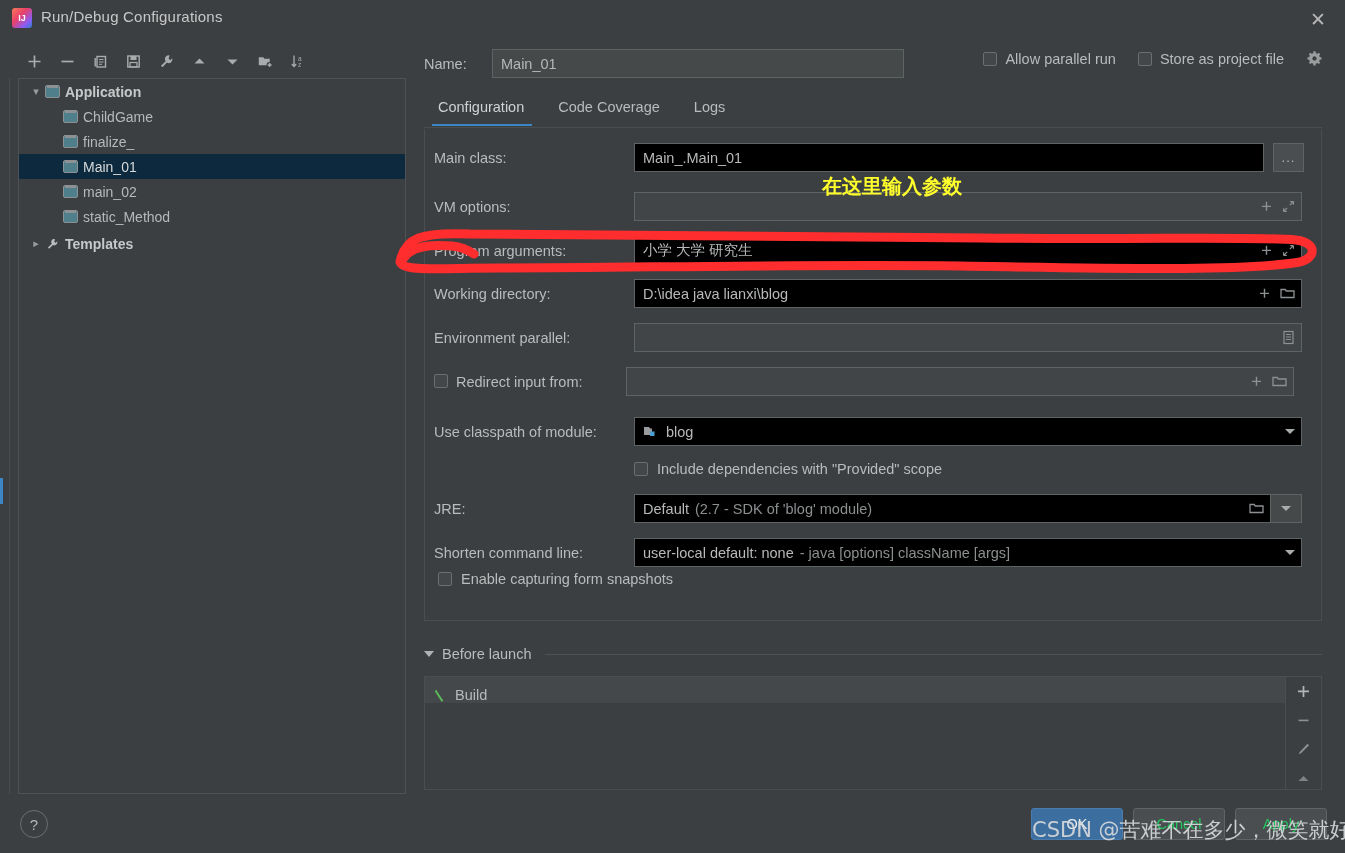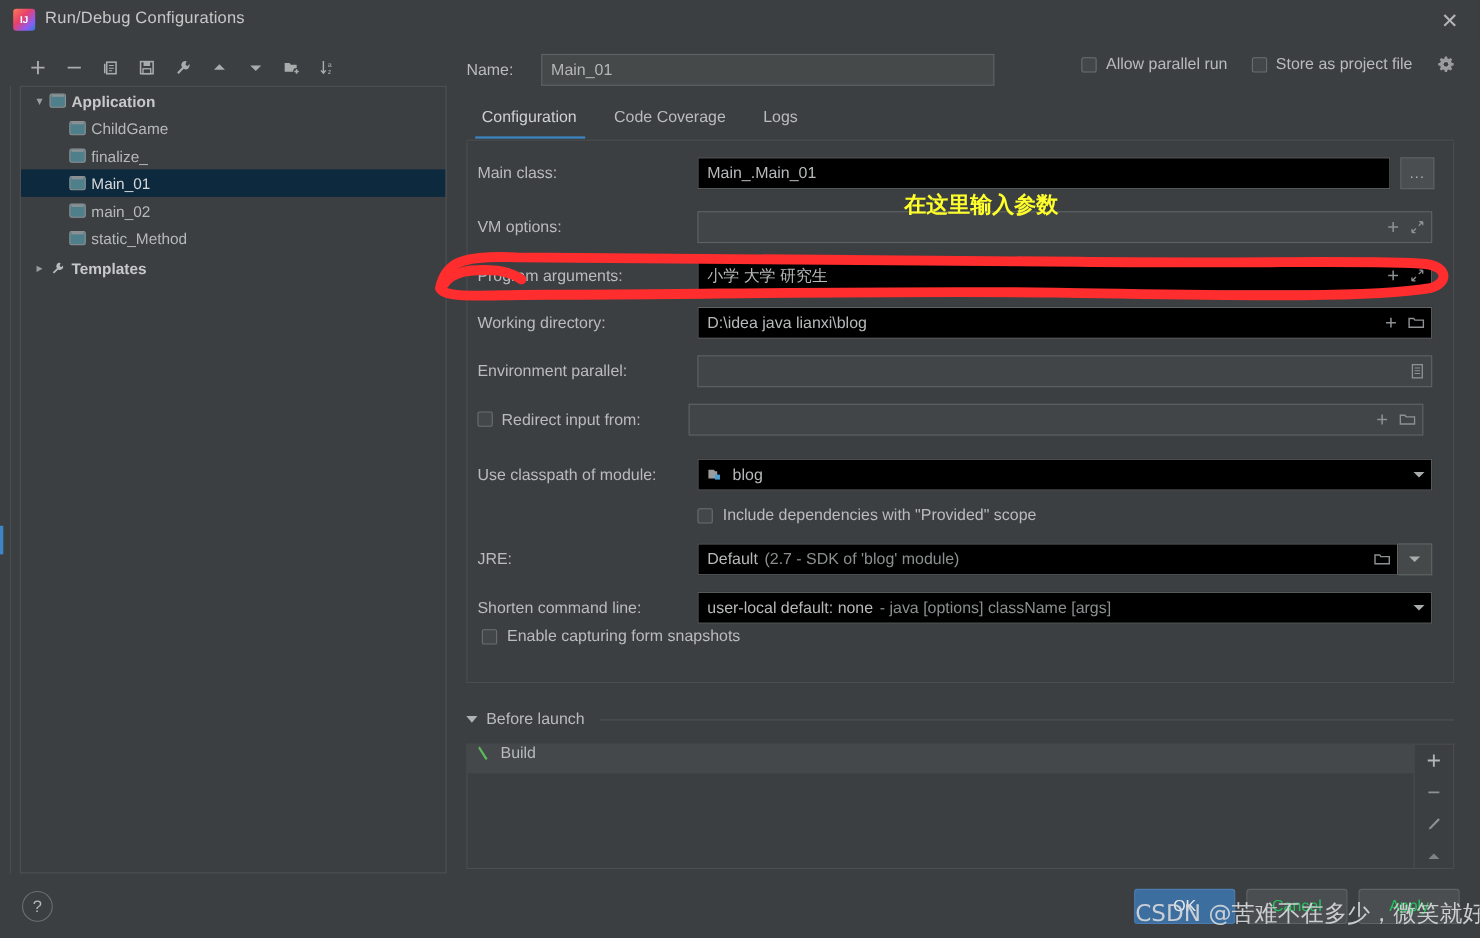--- a/index.html
+++ b/index.html
@@ -157,21 +157,21 @@
   .blhead .tri {
     width: 0; height: 0; border-left: 5px solid transparent;
     border-right: 5px solid transparent; border-top: 6px solid #b0b3b4;
   }
   .blhead .rule { flex: 1; height: 1px; background: #4e5254; margin-left: 6px; }
   .bllist {
     position: absolute; left: 424px; top: 676px; width: 862px; height: 114px;
     border: 1px solid #4a4e50; background: #3c3f41;
   }
   .blitem {
-    height: 26px; display: flex; align-items: flex-start; gap: 8px;
+    height: 26px; display: flex; align-items: flex-end; gap: 8px;
     padding-left: 8px; font-size: 14.5px; color: #b7b9ba;
     background: #44484a; cursor: pointer;
   }
   .blbtns {
     position: absolute; left: 1286px; top: 676px; width: 36px; height: 114px;
     border: 1px solid #4a4e50; border-left: none;
     display: flex; flex-direction: column; align-items: center;
     padding-top: 4px; gap: 9px; color: #9c9fa0;
   }
   .blbtns > div { cursor: pointer; display: flex; align-items: center; justify-content: center; height: 22px; width: 26px; }

